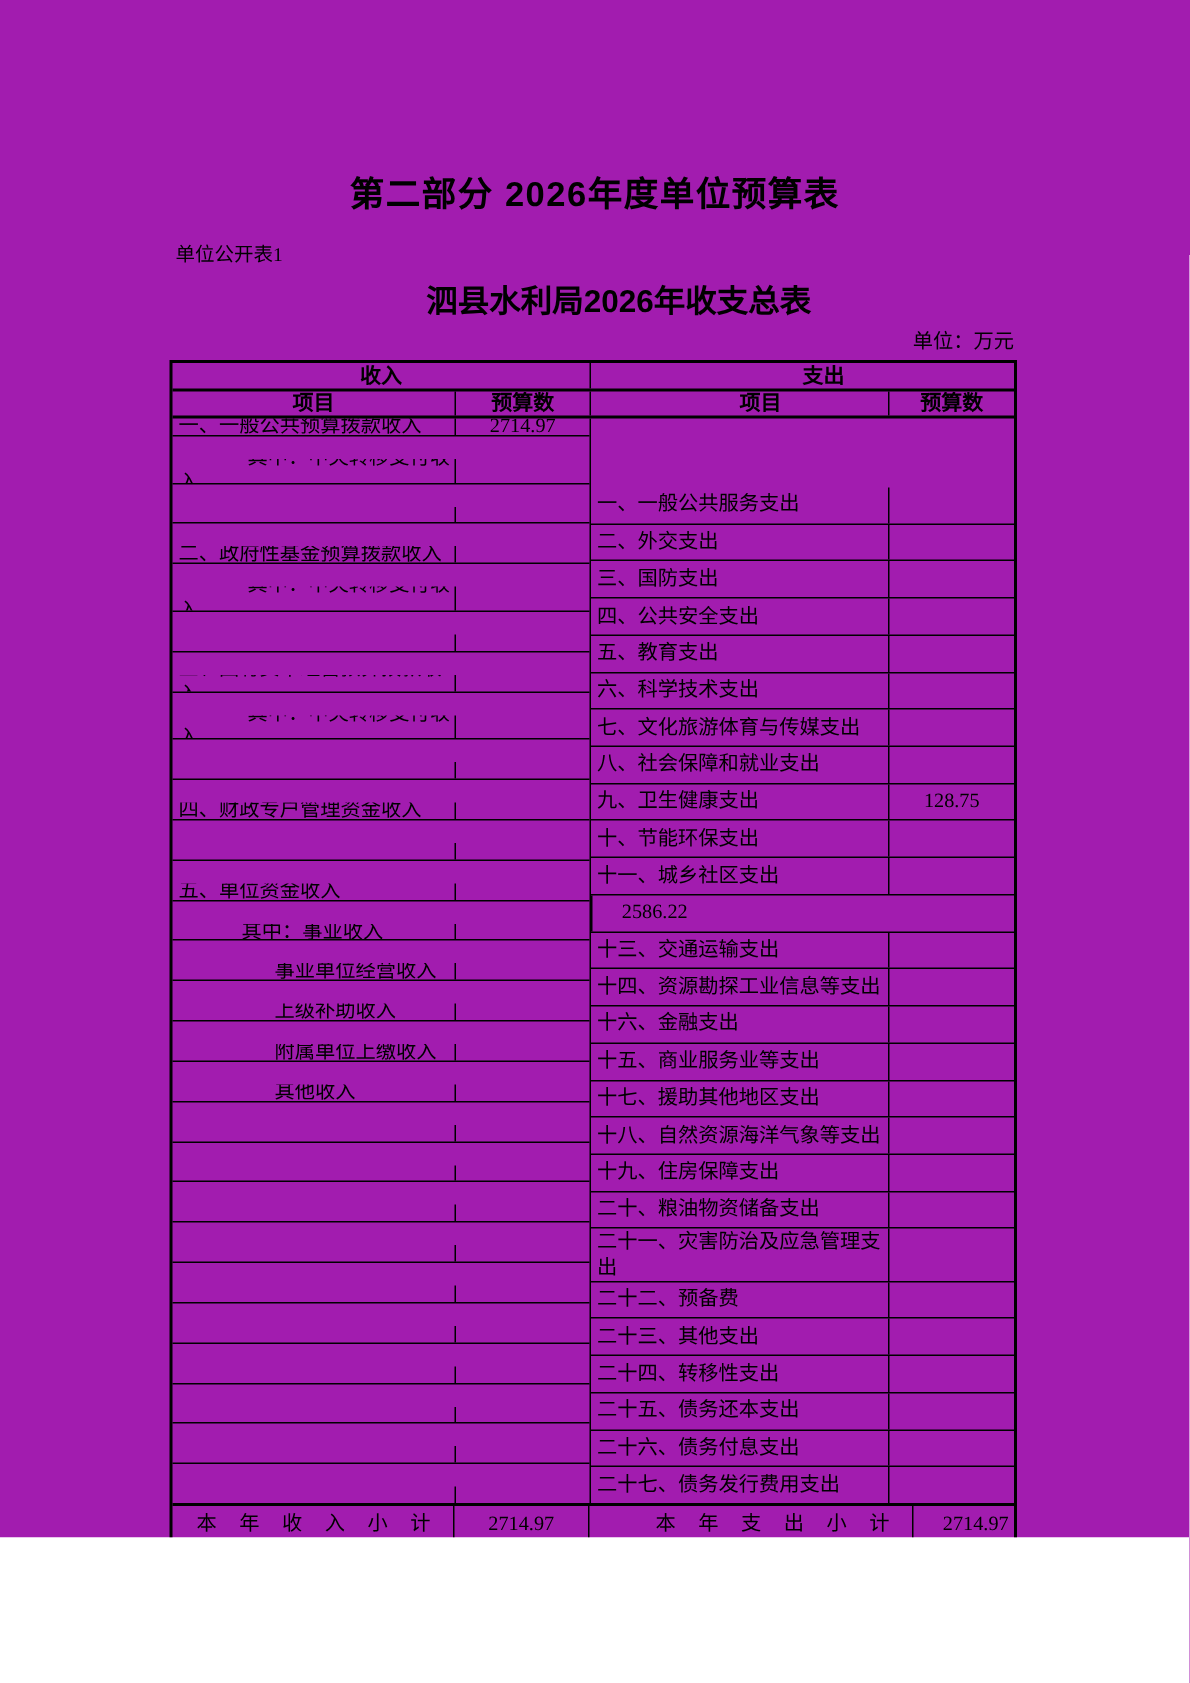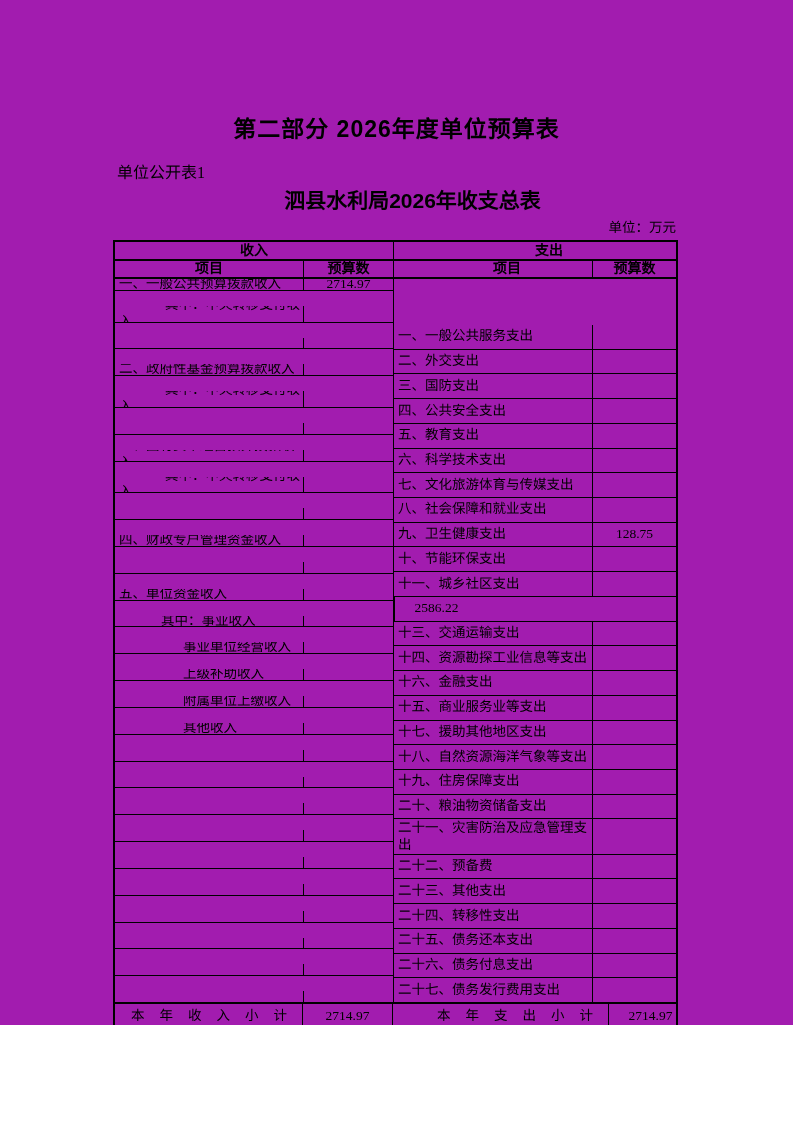--- a/index.html
+++ b/index.html
@@ -17,21 +17,21 @@
     top: 110px; left: 0; width: 100%;
     text-align: center;
     font-family: "Liberation Sans", "DejaVu Sans", sans-serif;
     font-weight: bold;
     font-size: 23px;
     letter-spacing: 1px;
   }
   .open-table-label {
     position: absolute;
     top: 159px; left: 117px;
-    font-size: 16px;
+    font-size: 13px;
   }
   .table-title {
     position: absolute;
     top: 184px; left: 16px; width: 100%;
     text-align: center;
     font-family: "Liberation Sans", "DejaVu Sans", sans-serif;
     font-weight: bold;
     font-size: 21px;
   }
   .unit-note {

